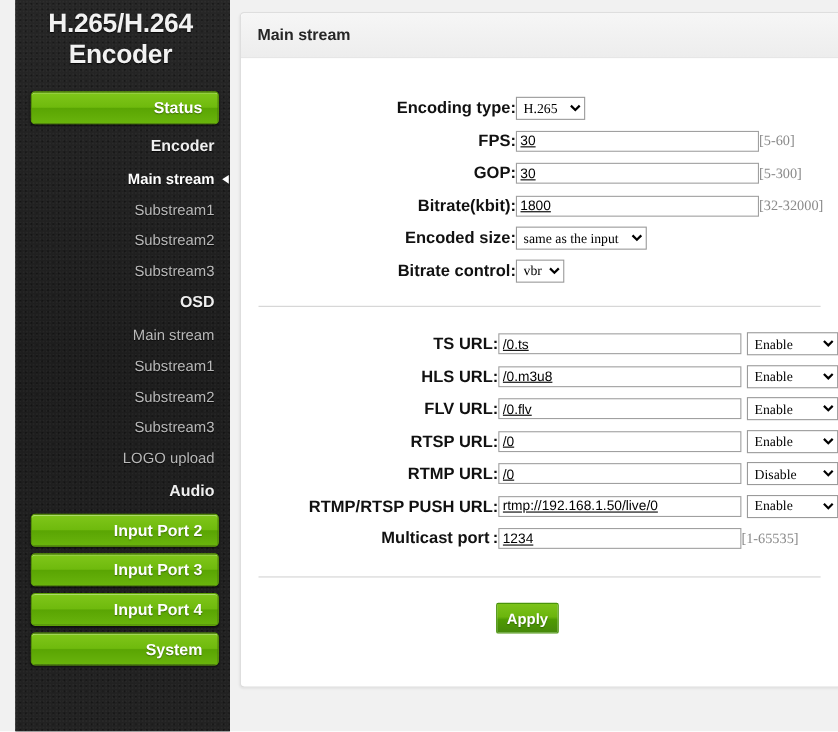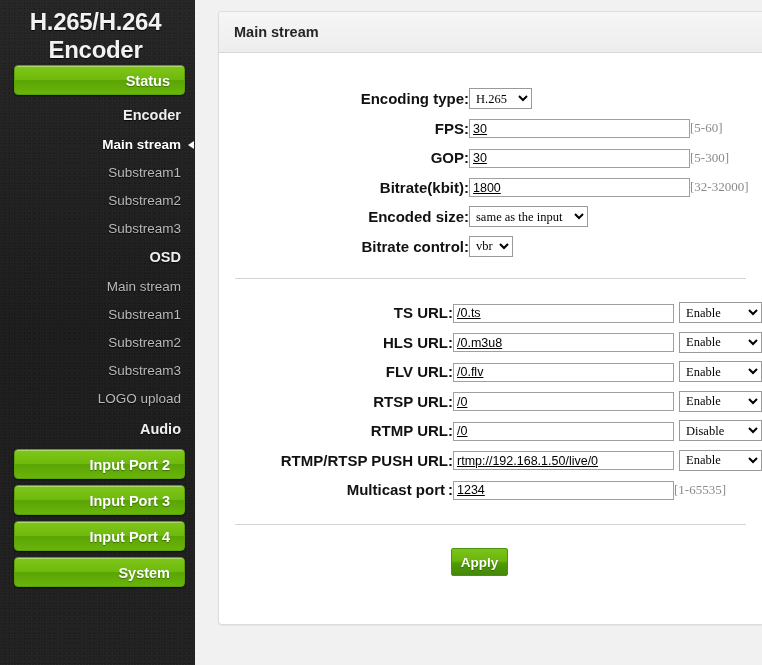--- a/index.html
+++ b/index.html
@@ -7,21 +7,21 @@
     margin: 0; padding: 0;
     width: 762px; height: 665px;
     background: #ffffff;
     font-family: "Liberation Sans", sans-serif;
     overflow: hidden;
   }
   #root { position: relative; width: 762px; height: 665px; background: #f1f1f1; }
 
   
   #sidebar {
-    position: absolute; left: 0; top: 0;
+    position: absolute; left: 14px; top: 0;
     width: 195px; height: 665px;
     background-color: #232323;
     background-image:
       radial-gradient(rgba(255,255,255,0.030) 0.6px, transparent 0.7px),
       radial-gradient(rgba(0,0,0,0.35) 0.6px, transparent 0.7px),
       linear-gradient(180deg, #262626 0%, #1d1d1d 50%, #222222 100%);
     background-size: 3px 3px, 5px 5px, 100% 100%;
     background-position: 0 0, 2px 1px, 0 0;
     overflow: hidden;
   }
@@ -58,21 +58,21 @@
     box-shadow: inset 0 1px 0 rgba(255,255,255,0.35), 0 1px 2px rgba(0,0,0,0.55);
     text-shadow: 0 1px 1px rgba(0,0,0,0.35);
   }
   .navbtn.white {
     color: #2a2a2a;
     background: linear-gradient(180deg, #ffffff 0%, #fbfbfb 55%, #f2f2f2 100%);
     border: 1px solid #e3e3e3;
     box-shadow: 0 1px 2px rgba(0,0,0,0.55);
     text-shadow: none;
   }
-  #statusbtn { }
+  #statusbtn { margin-top: 18px; }
 
   .navgroup {
     display: block;
     padding: 0 14px 0 0;
     margin-bottom: 2px;
     height: 28px;
     line-height: 28px;
     text-align: right;
     color: #efefef;
     font-size: 14.5px;

